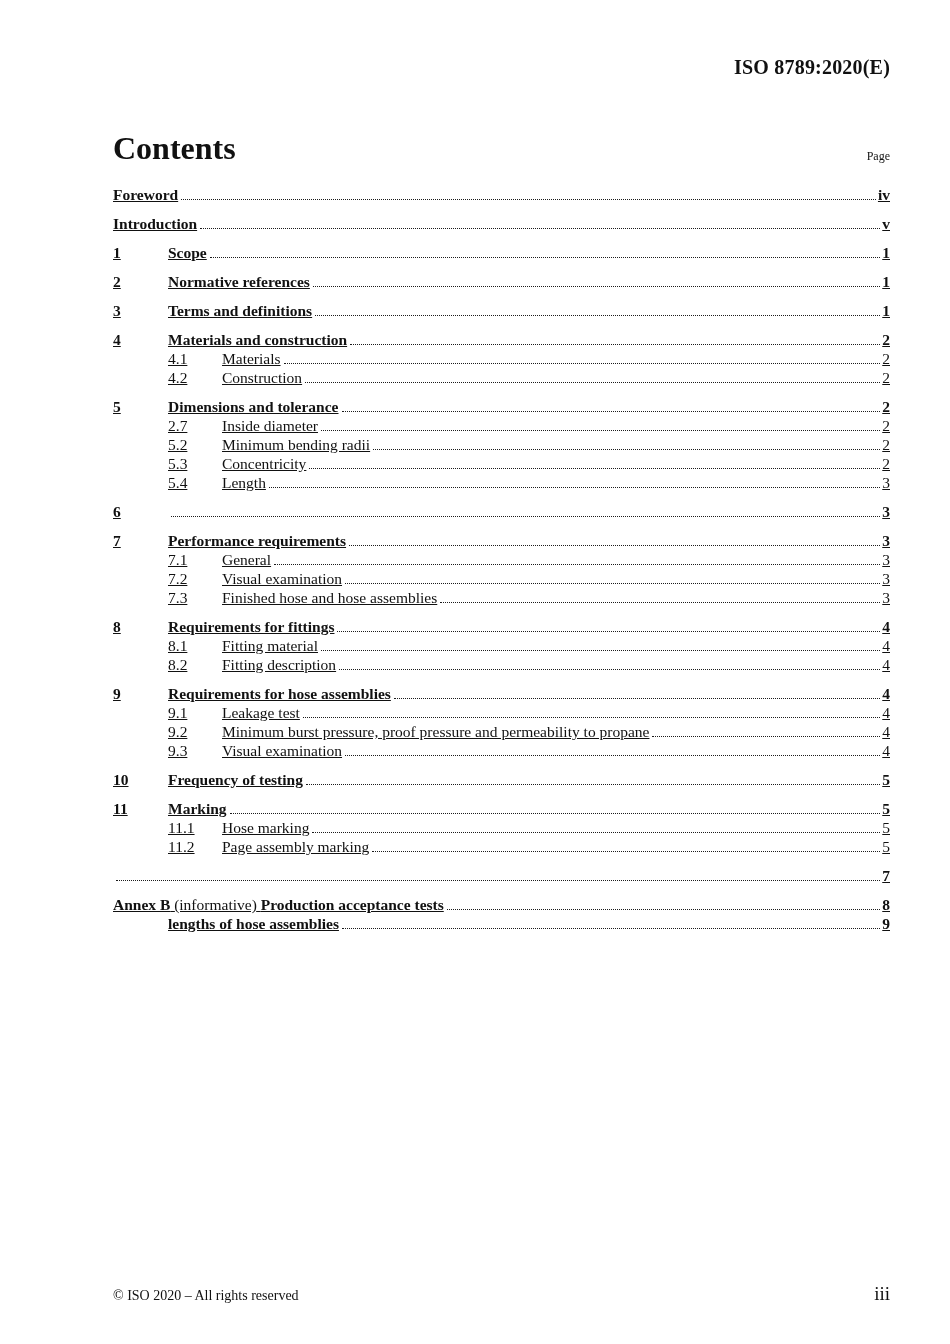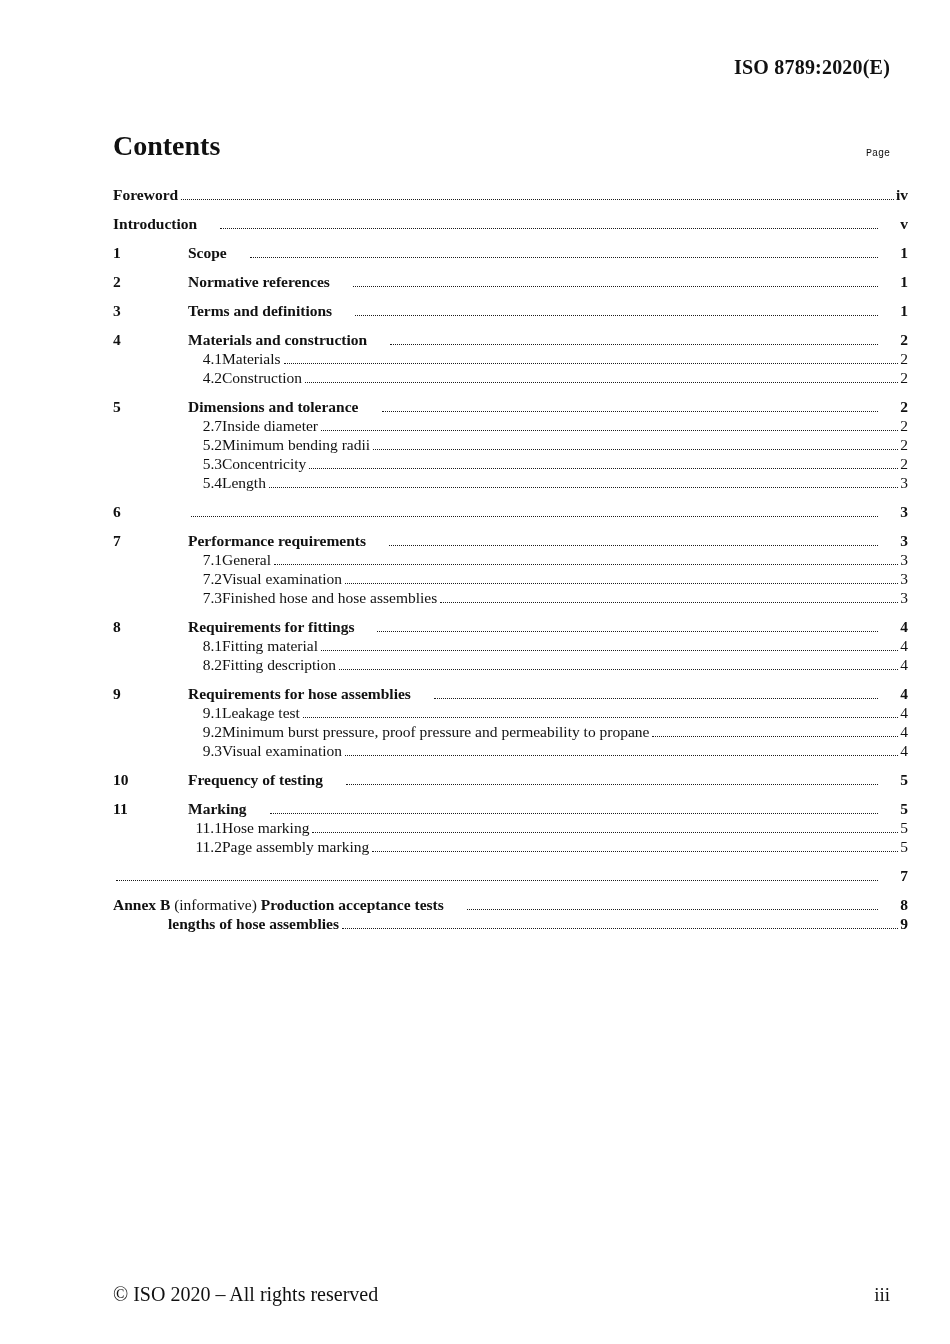--- a/index.html
+++ b/index.html
@@ -12,49 +12,49 @@
 
   .doc-header {
     position:absolute; top:56px; left:113px; right:60px;
     text-align:right; font-weight:bold; font-size:20px; letter-spacing:0.2px;
   }
 
   .title-row {
     position:absolute; top:130px; left:113px; right:60px;
     display:flex; justify-content:space-between; align-items:flex-end;
   }
-  .title { font-size:28px; font-weight:bold; }
-  .page-label { font-size:10px; padding-bottom:3px;font-family:Liberation Mono, monospace; }
-
-  .toc { position:absolute; top:185px; left:113px; right:42px; }
+  .title { font-size:32px; font-weight:bold; }
+  .page-label { font-size:12px; padding-bottom:3px; }
+
+  .toc { position:absolute; top:185px; left:113px; right:60px;text-decoration:underline; }
 
   .row {
     display:flex; align-items:flex-end;
     font-size:15.5px; line-height:19px; height:19px;
     white-space:nowrap;
   }
-  .gap { margin-top:10px;gap:20px; }
+  .gap { margin-top:10px; }
   .b { font-weight:bold; }
   .num { flex:0 0 55px; }
   .sub { padding-left:55px; }
-  .sub .num { flex:0 0 54px;text-align:right; }
+  .sub .num { flex:0 0 54px; }
   .annex-cont { padding-left:55px;justify-content:flex-end; }
   .lbl { flex:0 0 auto; }
   .dots {
     flex:1 1 auto; min-width:18px;
     border-bottom:1.6px dotted #1c1c1c;
     margin:0 2px 4px 3px;
   }
   .pg { flex:0 0 auto; text-align:right; }
 
   .doc-footer {
     position:absolute; top:1283px; left:113px; right:60px;
     display:flex; justify-content:space-between; align-items:baseline;
   }
-  .copyright { font-size:20px; }
+  .copyright { font-size:14px; }
   .folio { font-size:19px; }
 </style>
 </head>
 <body>
 
 <div class="page">
 
   <div class="doc-header">ISO 8789:2020(E)</div>
 
   <div class="title-row">

